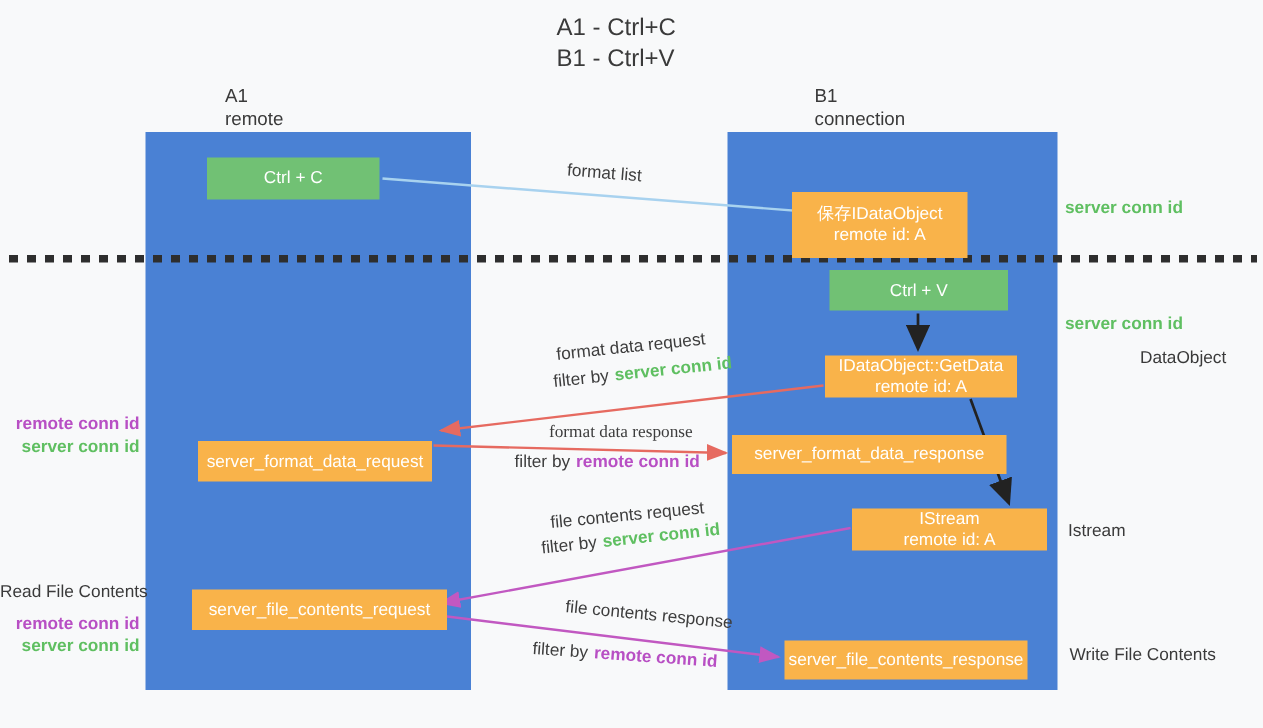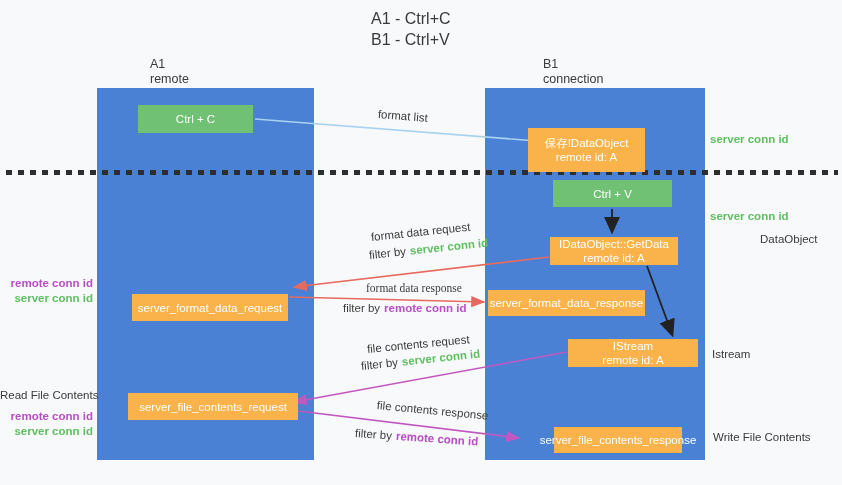--- a/index.html
+++ b/index.html
@@ -41,24 +41,24 @@
     align-items:center;justify-content:center;
     color:#ffffff;font-size:11.5px;line-height:14px;text-align:center;
   }
   .node.green{background:#71c174;}
   .node.orange{background:#f9b34a;}
   .b-ctrl-c{left:138px;top:105px;width:115px;height:28px;}
   .b-save{left:528px;top:128px;width:117px;height:44px;}
   .b-ctrl-v{left:553px;top:180px;width:119px;height:27px;}
   .b-getdata{left:550px;top:237px;width:128px;height:28px;}
   .b-freq{left:132px;top:276px;width:156px;height:27px;margin-top:18px;}
-  .b-fres{left:488px;top:290px;width:157px;height:26px;}
+  .b-fres{left:488px;top:290px;width:183px;height:26px;}
   .b-istream{left:568px;top:339px;width:130px;height:28px;}
   .b-fileq{left:128px;top:393px;width:170px;height:27px;}
-  .b-filer{left:523px;top:427px;width:128px;height:26px;margin-left:31px;}
+  .b-filer{left:523px;top:427px;width:162px;height:26px;}
   
   .elbl{
     position:absolute;font-size:11.5px;color:#3d3d3d;white-space:nowrap;
     transform-origin:left center;
   }
   .elbl .green-t{color:#5fbf61;font-weight:bold;margin-left:4px;}
   .elbl .purple-t{color:#b84fc4;font-weight:bold;margin-left:4px;}
   .l-formatlist{left:378px;top:108px;transform:rotate(4.5deg);}
   .l-fdreq{left:371px;top:231px;transform:rotate(-6deg);}
   .l-fbs1{left:369px;top:249px;transform:rotate(-6deg);}

